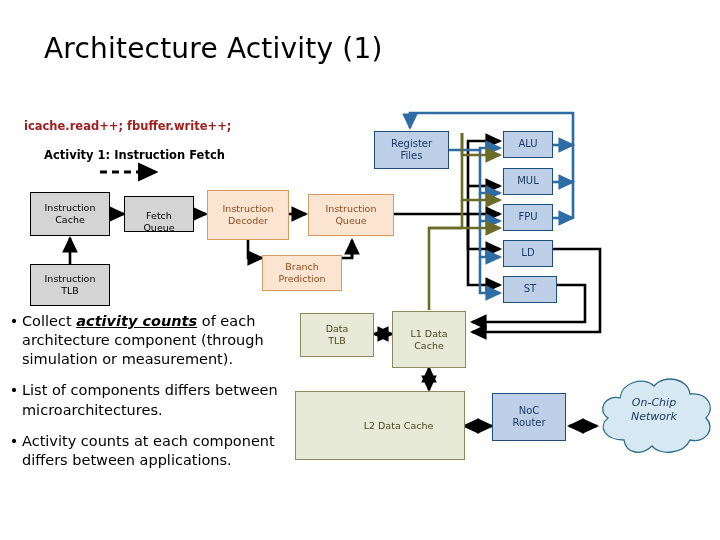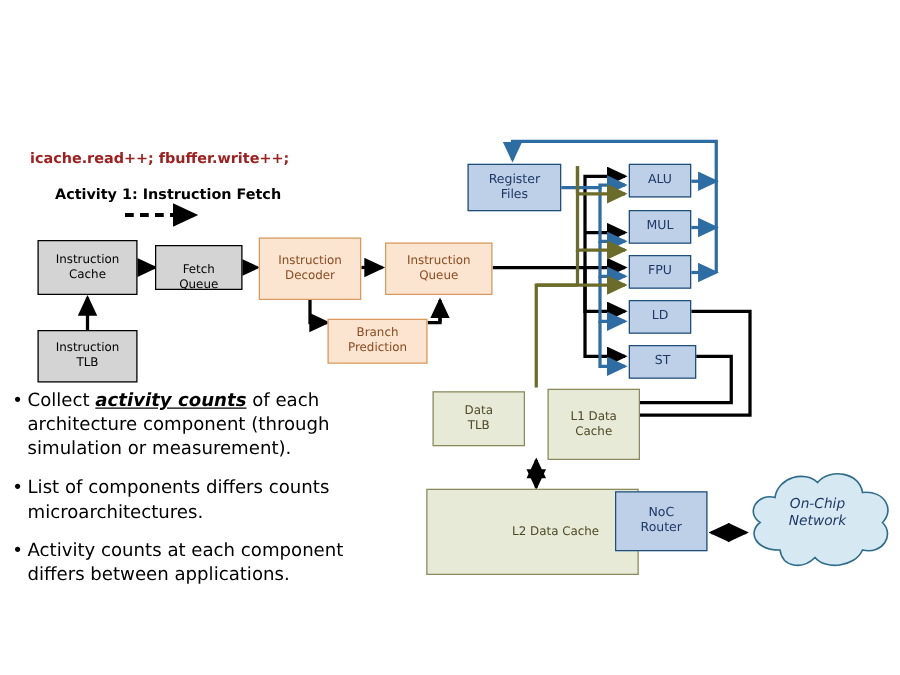--- a/index.html
+++ b/index.html
@@ -9,21 +9,21 @@
   #svg-layer{position:absolute;left:0;top:0;width:720px;height:540px;}
 
   .node{position:absolute;box-sizing:border-box;display:flex;
         align-items:center;justify-content:center;text-align:center;
         line-height:1.25;}
   .node span{display:block;width:100%;}
 
   .gray{background:#d4d4d4;border:1.5px solid #000000;color:#000000;font-size:9.5px;}
   .peach{background:#fce5d0;border:1.2px solid #d99a62;color:#8a4b20;font-size:9.5px;}
   .blue{background:#bdd0e8;border:1.4px solid #1f4e79;color:#1f3864;font-size:10px;}
-  .olive{background:#e8ead8;border:1.2px solid #8a8a5c;color:#4a4a24;font-size:9.5px;margin-left:46px;}
+  .olive{background:#e8ead8;border:1.2px solid #8a8a5c;color:#4a4a24;font-size:9.5px;}
 
   #page-title{position:absolute;left:44px;top:32px;font-size:28px;color:#000;
               letter-spacing:.2px;white-space:nowrap;}
 
   #code-note{position:absolute;left:24px;top:119px;font-size:11.5px;font-weight:bold;
              color:#a02020;white-space:nowrap;}
   #activity-label{position:absolute;left:44px;top:148px;font-size:11.5px;font-weight:bold;
                   color:#000;white-space:nowrap;}
 
   #bullets{position:absolute;left:6px;top:312px;width:300px;font-size:14.5px;color:#000;}
@@ -33,20 +33,21 @@
   .emph{font-style:italic;text-decoration:underline;font-weight:bold;}
 
   #cloud-label{position:absolute;left:604px;top:396px;width:100px;text-align:center;
                font-size:11px;color:#1f3864;line-height:1.3;}
 </style>
 </head>
 <body>
 
 <div id="stage">
 
+  <div id="page-title">Architecture Activity (1)</div>
 
   <div id="code-note">icache.read++;   fbuffer.write++;</div>
   <div id="activity-label">Activity 1: Instruction Fetch</div>
 
   <svg id="svg-layer" viewBox="0 0 720 540" xmlns="http://www.w3.org/2000/svg">
     <defs>
       <marker id="ab" markerWidth="7" markerHeight="7" refX="5.6" refY="3" orient="auto">
         <path d="M0,0 L6.4,3 L0,6 z" fill="#000000"></path>
       </marker>
       <marker id="abl" markerWidth="7" markerHeight="7" refX="5.6" refY="3" orient="auto">
@@ -207,21 +208,21 @@
 Network</span>
   </div>
 
   <div id="bullets">
     <div class="bullet">
       <span class="dot">•</span>
       <span class="btxt"><span>Collect </span><span class="emph">activity counts</span><span> of each architecture component (through simulation or measurement).</span></span>
     </div>
     <div class="bullet">
       <span class="dot">•</span>
-      <span class="btxt">List of components differs counts microarchitectures.</span>
+      <span class="btxt">List of components differs between microarchitectures.</span>
     </div>
     <div class="bullet">
       <span class="dot">•</span>
       <span class="btxt">Activity counts at each component differs between applications.</span>
     </div>
   </div>
 
 </div>
 
 </body></html>

